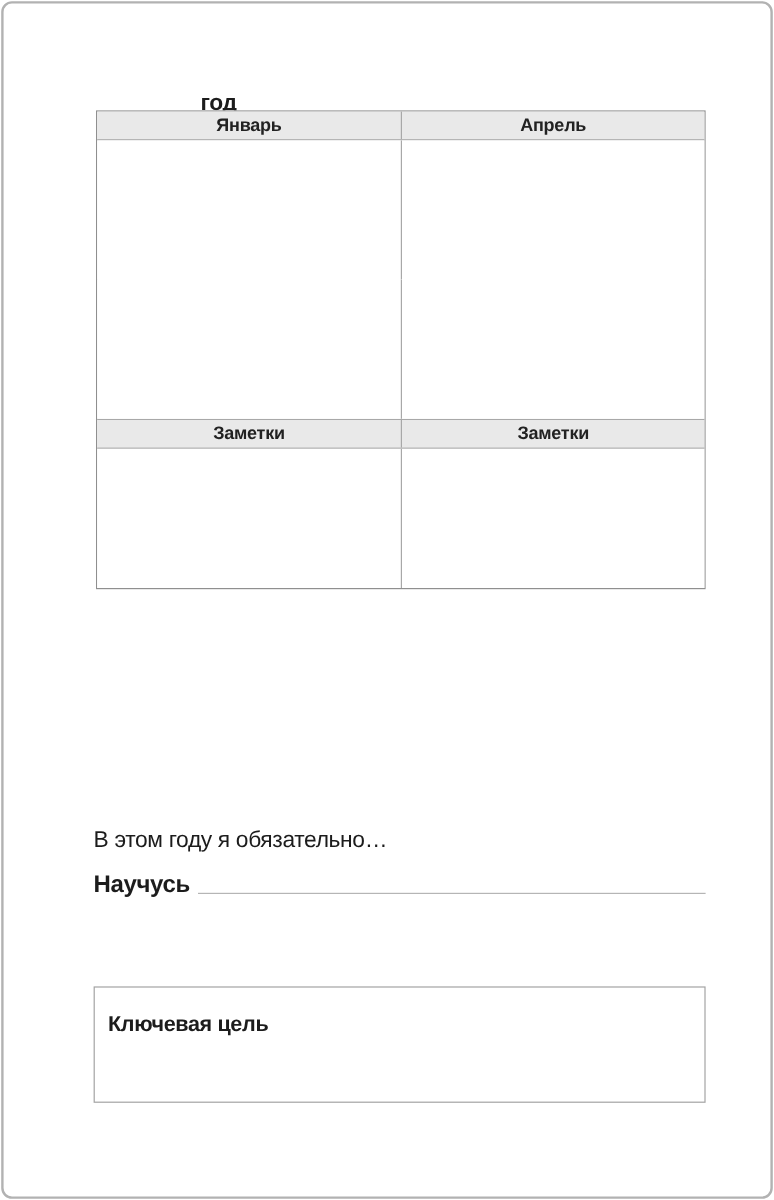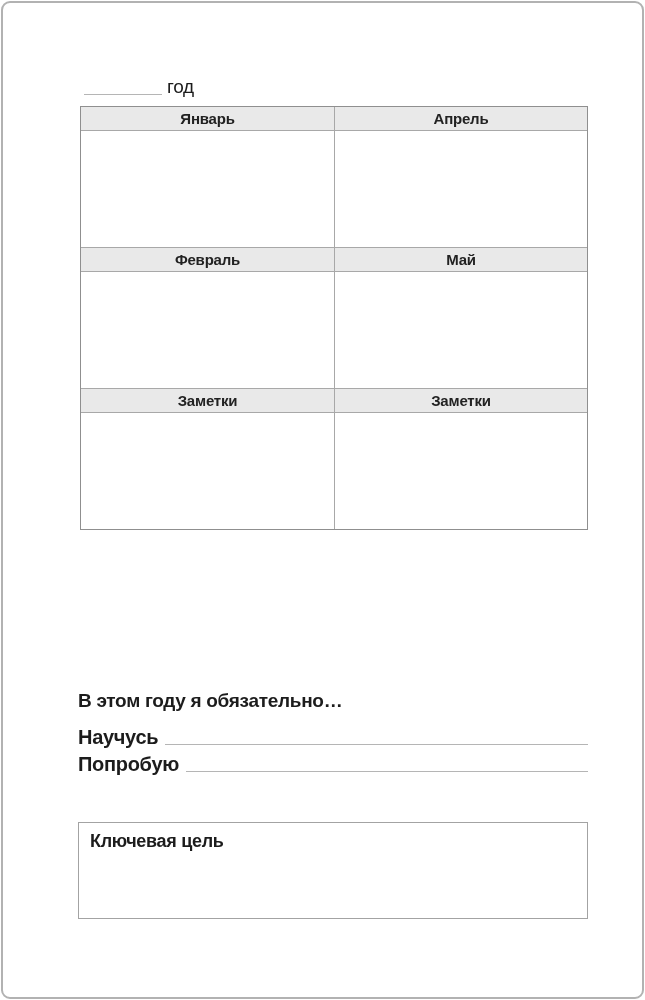--- a/index.html
+++ b/index.html
@@ -13,25 +13,25 @@
     pointer-events:none;
   }
   
   .year-row{
     position:absolute;left:84px;top:74px;display:flex;align-items:flex-end;
   }
   .year-blank{
     width:78px;height:20px;border-bottom:1px solid #b5b5b5;margin-bottom:2px;
   }
   .year-label{
-    font-size:19px;font-weight:400;letter-spacing:-0.3px;margin-left:5px;line-height:20px;
+    font-size:19px;font-weight:700;letter-spacing:-0.3px;margin-left:5px;line-height:20px;
   }
   
   .cal{
-    position:absolute;left:80px;top:106px;width:506px;
+    position:absolute;left:80px;top:92px;width:506px;
     border:1px solid #8f8f8f;background:#ffffff;
   }
   .cal-section{display:block;}
   .cal-head{
     display:grid;grid-template-columns:1fr 1fr;
     background:#e9e9e9;border-bottom:1px solid #a8a8a8;
   }
   .cal-section + .cal-section .cal-head{border-top:1px solid #a8a8a8;}
   .hcell{
     height:23px;display:flex;align-items:center;justify-content:center;
@@ -39,38 +39,38 @@
   }
   .hcell + .hcell{border-left:1px solid #a8a8a8;}
   .cal-body{display:grid;grid-template-columns:1fr 1fr;height:116px;}
   .bcell{background:#ffffff;}
   .bcell + .bcell{border-left:1px solid #a8a8a8;}
   
   .goals{
     position:absolute;left:78px;top:690px;width:510px;
   }
   .goals-title{
-    font-size:19px;font-weight:700;letter-spacing:-0.3px;line-height:22px;
+    font-size:19px;font-weight:400;letter-spacing:-0.3px;line-height:22px;
     margin-bottom:9px;
   }
   .goal-row{
     display:flex;align-items:flex-end;height:27px;
   }
   .goal-label{
     font-size:20px;font-weight:700;letter-spacing:-0.3px;line-height:22px;
     white-space:nowrap;
   }
   .goal-line{
     flex:1;border-bottom:1px solid #b5b5b5;margin:0 0 3px 7px;height:1px;
   }
   
   .key-goal{
     position:absolute;left:78px;top:822px;width:510px;height:97px;
     border:1px solid #a3a3a3;background:#ffffff;box-sizing:border-box;
-    padding:8px 0 0 11px;
+    padding:20px 0 0 11px;
   }
   .key-goal-label{
     font-size:18px;font-weight:700;letter-spacing:-0.3px;
   }
 </style>
 </head>
 <body>
 
 <div class="page-frame"></div>
 
@@ -86,24 +86,20 @@
       <div class="hcell">Январь</div>
       <div class="hcell">Апрель</div>
     </div>
     <div class="cal-body">
       <div class="bcell"></div>
       <div class="bcell"></div>
     </div>
   </div>
 
   <div class="cal-section">
-    <div class="cal-head">
-      <div class="hcell">Февраль</div>
-      <div class="hcell">Май</div>
-    </div>
     <div class="cal-body">
       <div class="bcell"></div>
       <div class="bcell"></div>
     </div>
   </div>
 
 
   <div class="cal-section">
     <div class="cal-head">
       <div class="hcell">Заметки</div>
@@ -118,22 +114,18 @@
 </div>
 
 <div class="goals">
   <div class="goals-title">В этом году я обязательно…</div>
 
   <div class="goal-row">
     <div class="goal-label">Научусь</div>
     <div class="goal-line"></div>
   </div>
 
-  <div class="goal-row">
-    <div class="goal-label">Попробую</div>
-    <div class="goal-line"></div>
-  </div>
 
 </div>
 
 <div class="key-goal">
   <div class="key-goal-label">Ключевая цель</div>
 </div>
 
 </body></html>

